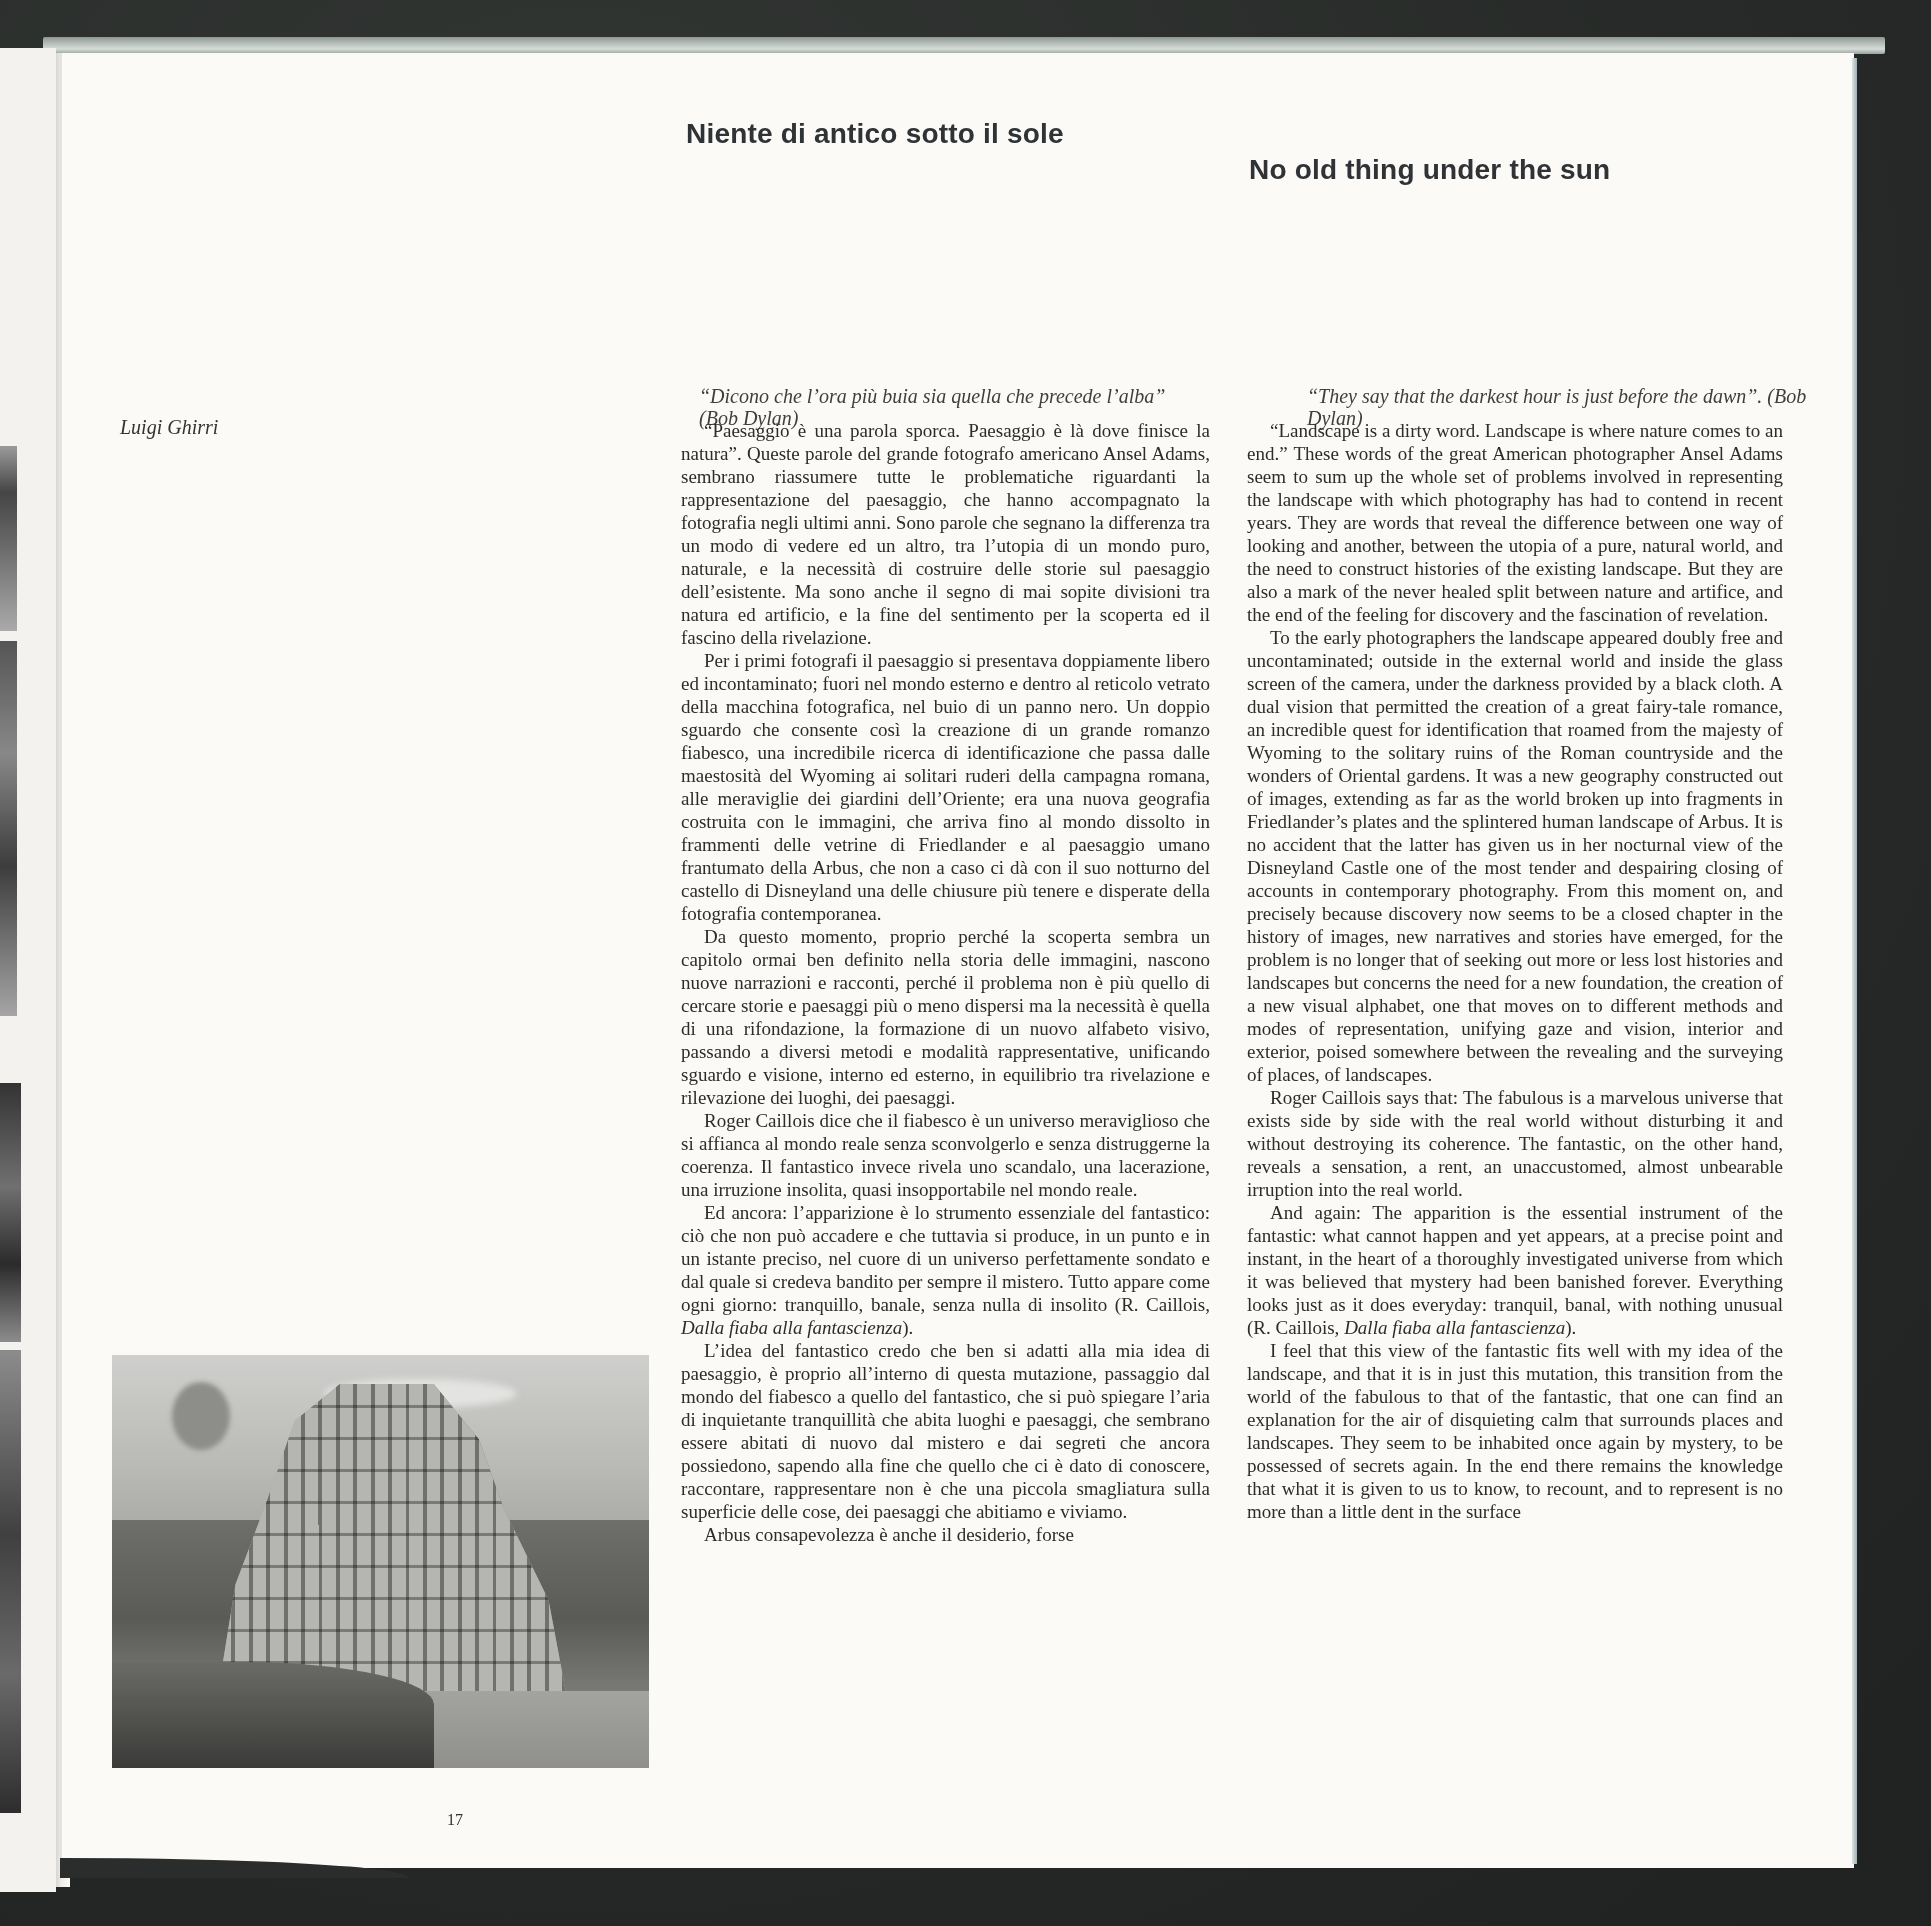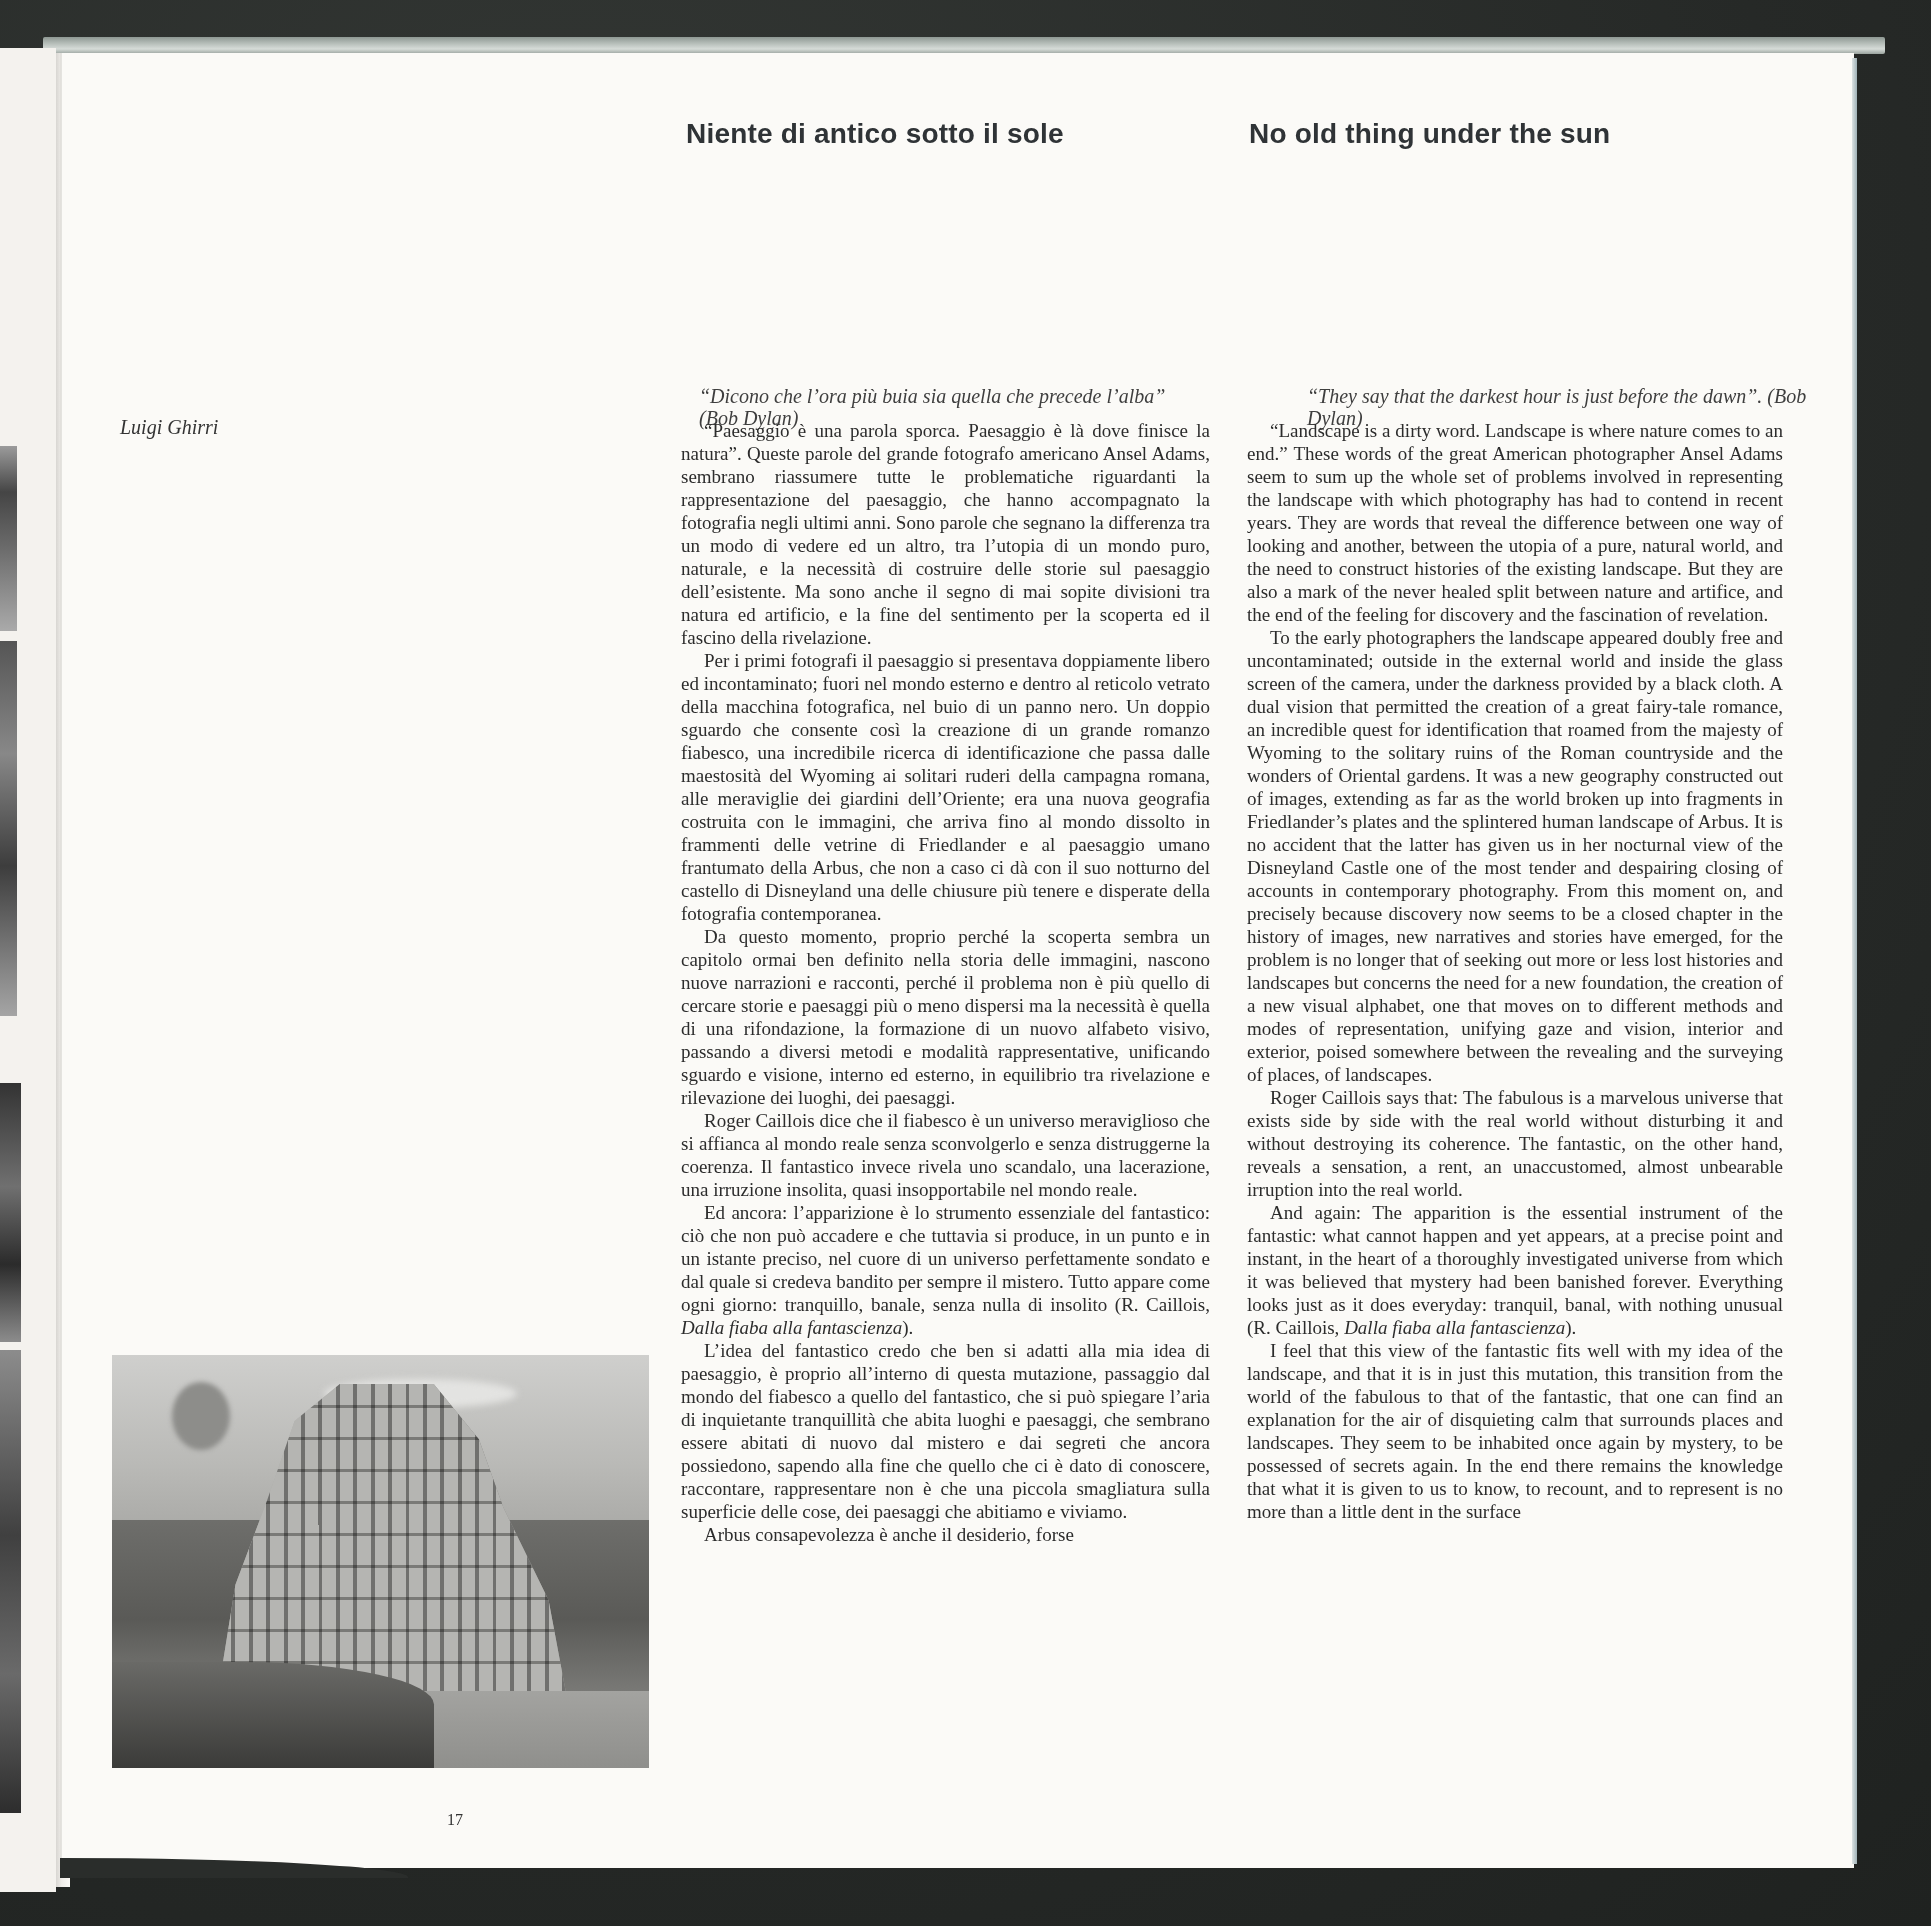--- a/index.html
+++ b/index.html
@@ -43,21 +43,21 @@
     position: absolute; left: 0; bottom: -9.7px; width: 348px; height: 19.3px;
     background: #2a2d2b; border-top-right-radius: 100% 100%;
   }
   .title-it, .title-en {
     position: absolute; top: 118px;
     font-family: "Liberation Sans", "DejaVu Sans", sans-serif;
     font-weight: bold; font-size: 28px; color: #2f3336; letter-spacing: 0.2px;
     margin: 0;
   }
   .title-it { left: 686px; }
-  .title-en { left: 1249px; }
+  .title-en { left: 1249px; margin-top: 36px; }
   .author {
     position: absolute; left: 120px; top: 416px;
     font-style: italic; font-size: 20px; color: #333;
   }
   .epigraph {
     position: absolute; top: 345px; font-style: italic; font-size: 20px;
     line-height: 22px; color: #3e3e3e; margin-top: 40px;
   }
   .epigraph.it { left: 699px; width: 502px; }
   .epigraph.en { left: 1307px; width: 541px; }

